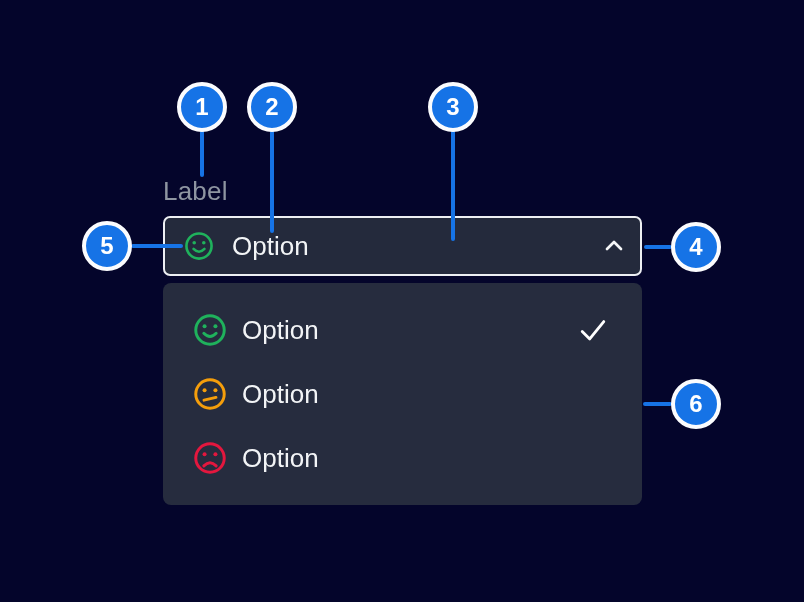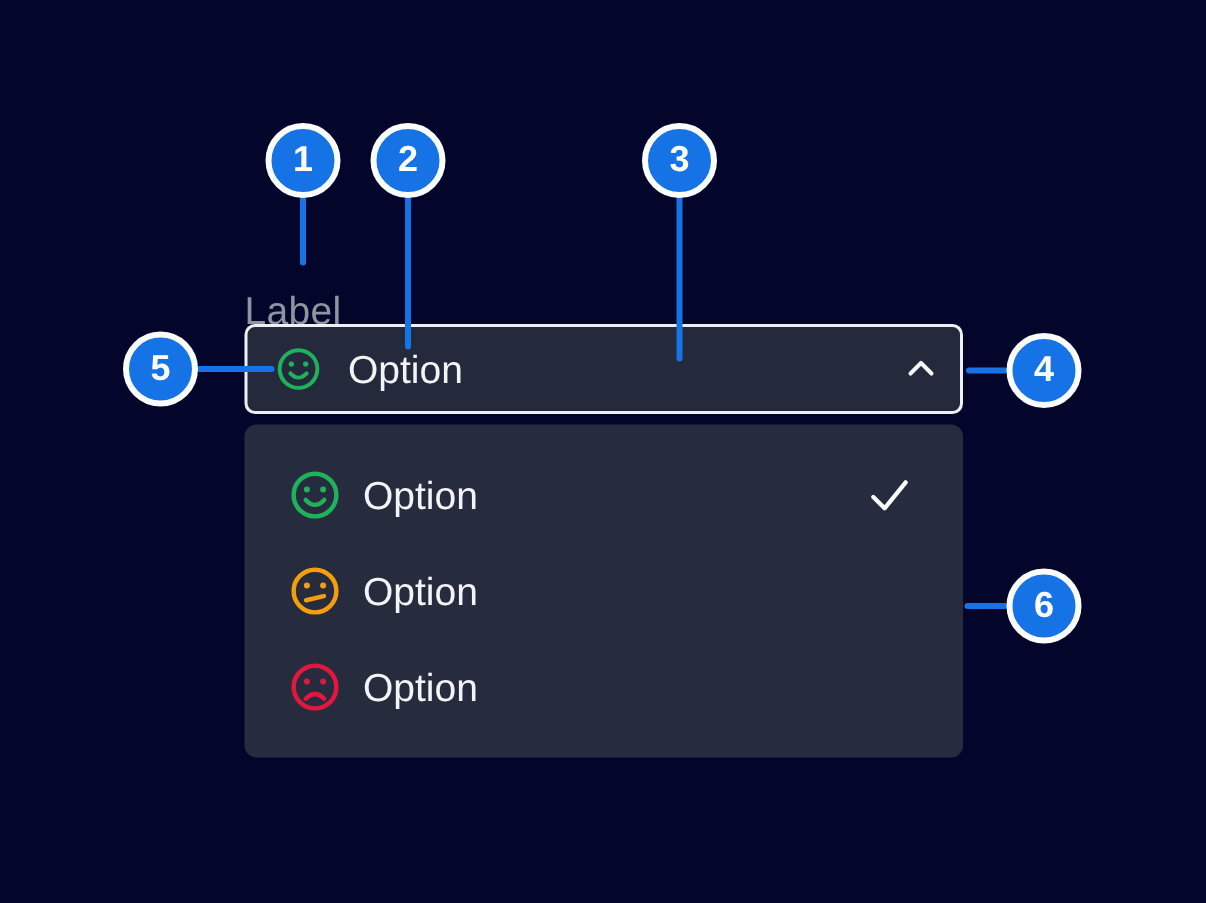--- a/index.html
+++ b/index.html
@@ -15,21 +15,20 @@
 
   
   .field-label {
     position: absolute;
     left: 163px;
     top: 177px;
     font-size: 26px;
     line-height: 28px;
     color: #8E95A1;
     letter-spacing: 0.2px;
-    margin-top: 16px;
   }
 
   
   .trigger {
     position: absolute;
     left: 163px;
     top: 216px;
     width: 479px;
     height: 60px;
     box-sizing: border-box;

